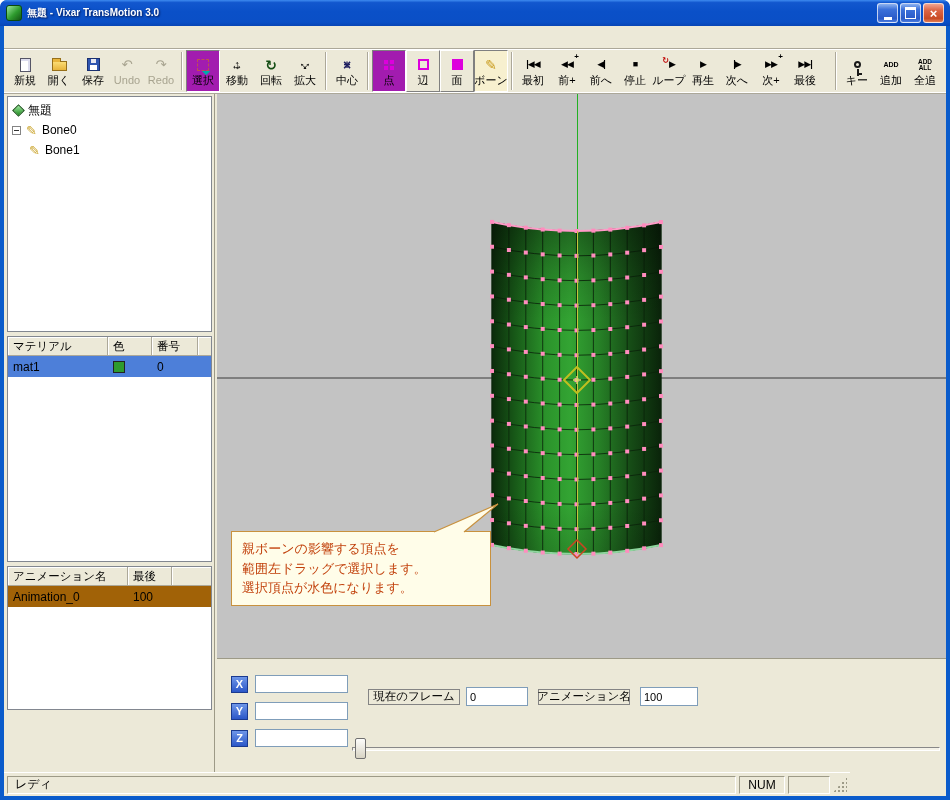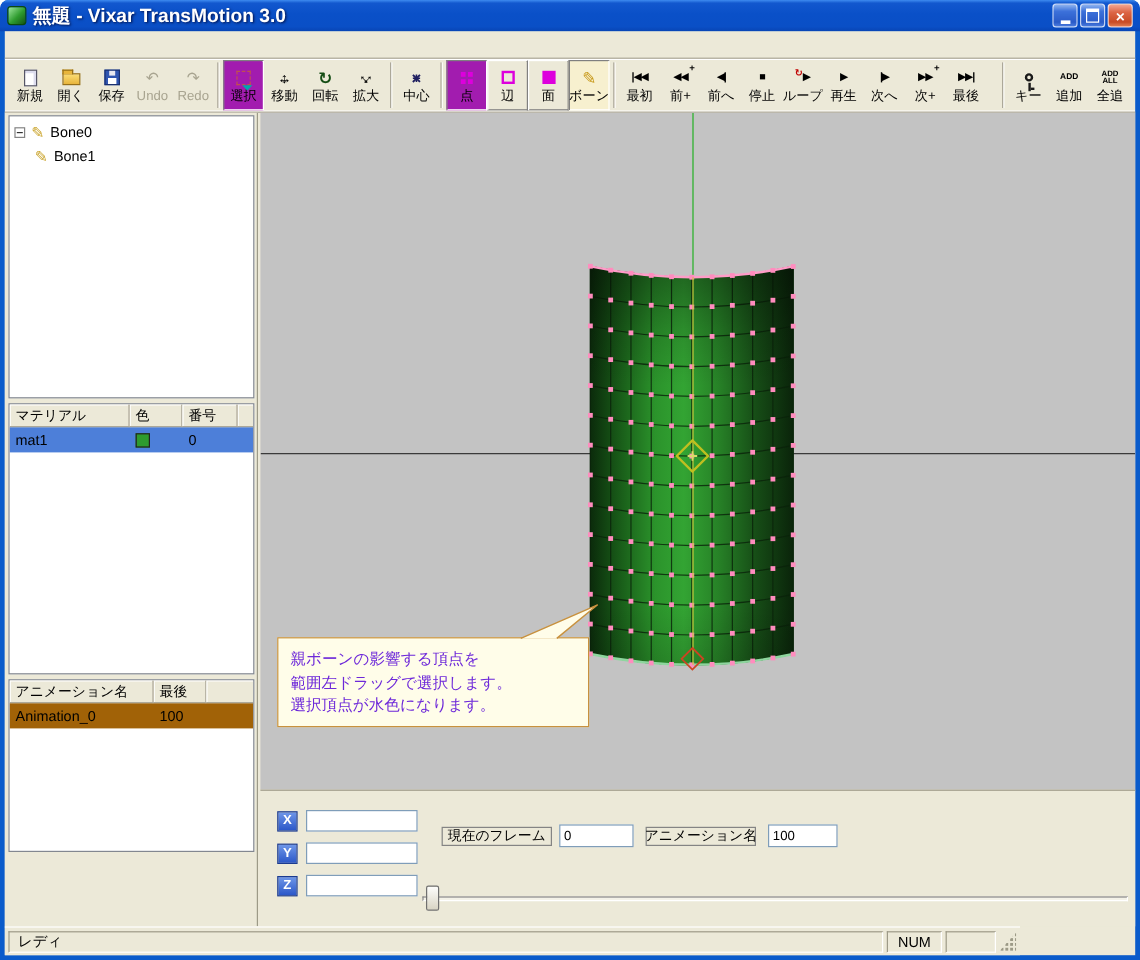--- a/index.html
+++ b/index.html
@@ -7,21 +7,21 @@
   body{font-family:"Liberation Sans","DejaVu Sans",sans-serif;font-size:12px;color:#000}
 
   #window{position:relative;width:950px;height:800px;background:#0A5BCB;border-radius:7px 7px 0 0;overflow:hidden}
 
   
   .titlebar{position:absolute;left:0;top:0;width:100%;height:26px;display:flex;align-items:center;padding:0 6px;
     background:linear-gradient(180deg,#3E8BF0 0%,#1257CE 10%,#0A50C8 45%,#0A4FC6 85%,#0845B5 100%);
     border-radius:7px 7px 0 0}
   .app-icon{width:16px;height:16px;border-radius:3px;border:1px solid #0C4A0C;
     background:linear-gradient(135deg,#9FE89F 0%,#2E9B2E 55%,#145514 100%);margin-right:5px;flex:0 0 auto}
-  .title{flex:1;color:#fff;font-weight:bold;font-size:16px;text-shadow:1px 1px 2px rgba(0,0,40,.75);white-space:nowrap}
+  .title{flex:1;color:#fff;font-weight:bold;font-size:10px;text-shadow:1px 1px 2px rgba(0,0,40,.75);white-space:nowrap}
   .win-btns{display:flex;gap:2px}
   .wbtn{width:21px;height:20px;border-radius:3px;border:1px solid rgba(255,255,255,.7);
     display:flex;align-items:center;justify-content:center;color:#fff;font-weight:bold;cursor:default}
   .wbtn.min,.wbtn.max{background:linear-gradient(180deg,#8DB2EF 0%,#3C71DA 30%,#2A5BC8 80%,#4A7BDE 100%)}
   .wbtn.close{background:linear-gradient(180deg,#F2A490 0%,#DC6545 35%,#C94B25 80%,#E07B52 100%);font-size:13px;line-height:1}
   .wbtn.min::after{content:"";width:8px;height:3px;background:#fff;margin-top:10px}
   .wbtn.max::after{content:"";width:9px;height:8px;border:1px solid #fff;border-top:3px solid #fff}
 
   
   .client{position:absolute;left:4px;top:26px;width:942px;height:770px;background:#ECE9D8}
@@ -95,21 +95,21 @@
   .trow{display:flex;height:21px;align-items:center;font-size:12px}
   .trow.selected{background:#4D7FD9}
   .trow.shaded{background:#a16207}
   .td{padding:0 5px;white-space:nowrap;display:flex;align-items:center}
   .swatch{width:12px;height:12px;border:1px solid #222}
 
   
   .viewport{position:absolute;left:213px;top:68px;width:729px;height:564px;background:#C3C3C3;overflow:hidden}
   #vp-svg{position:absolute;left:0;top:0}
   .bubble{position:absolute;left:14px;top:437px;width:260px;background:#FFFDE9;border:1px solid #C8913E;
-    padding:7px 10px;font-size:13px;line-height:1.5;color:#6d28d9;white-space:pre-line;z-index:2}
+    padding:7px 10px;font-size:13px;line-height:1.5;color:#c2410c;white-space:pre-line;z-index:2}
   .bubble-tail{position:absolute;left:215px;top:407px;z-index:3}
 
   
   .bottompanel{position:absolute;left:213px;top:632px;width:729px;height:114px;background:#ECE9D8;border-top:1px solid #9D9A87}
   .axis-row{position:absolute;left:14px;display:flex;align-items:center;gap:7px}
   .axis-label{width:17px;height:17px;background:linear-gradient(180deg,#6E96E8,#2B57C8);border:1px solid #1A3A90;
     color:#fff;font-size:11px;font-weight:bold;display:flex;align-items:center;justify-content:center}
   .axis-input{width:93px;height:18px;border:1px solid #7F9DB9;background:#fff;font-size:11px;padding:0 3px;font-family:inherit}
   .frame-group{position:absolute;display:flex;align-items:center}
   .flabel{height:16px;border:1px solid #848484;background:#ECE9D8;display:flex;align-items:center;justify-content:center;
@@ -296,20 +296,24 @@
       <div class="tb">
         <span class="tb-icon icon-addall">ADD
 ALL</span>
         <span class="tb-label">全追</span>
       </div>
     </div>
 
     <div class="leftpanel">
 
       <div class="tree">
+        <div class="tree-row">
+          <span class="gem"></span>
+          <span>無題</span>
+        </div>
         <div class="tree-row">
           <span class="expander"></span>
           <span class="pen">✎</span>
           <span>Bone0</span>
         </div>
         <div class="tree-row">
           <span class="indent"></span>
           <span class="pen">✎</span>
           <span>Bone1</span>
         </div>

